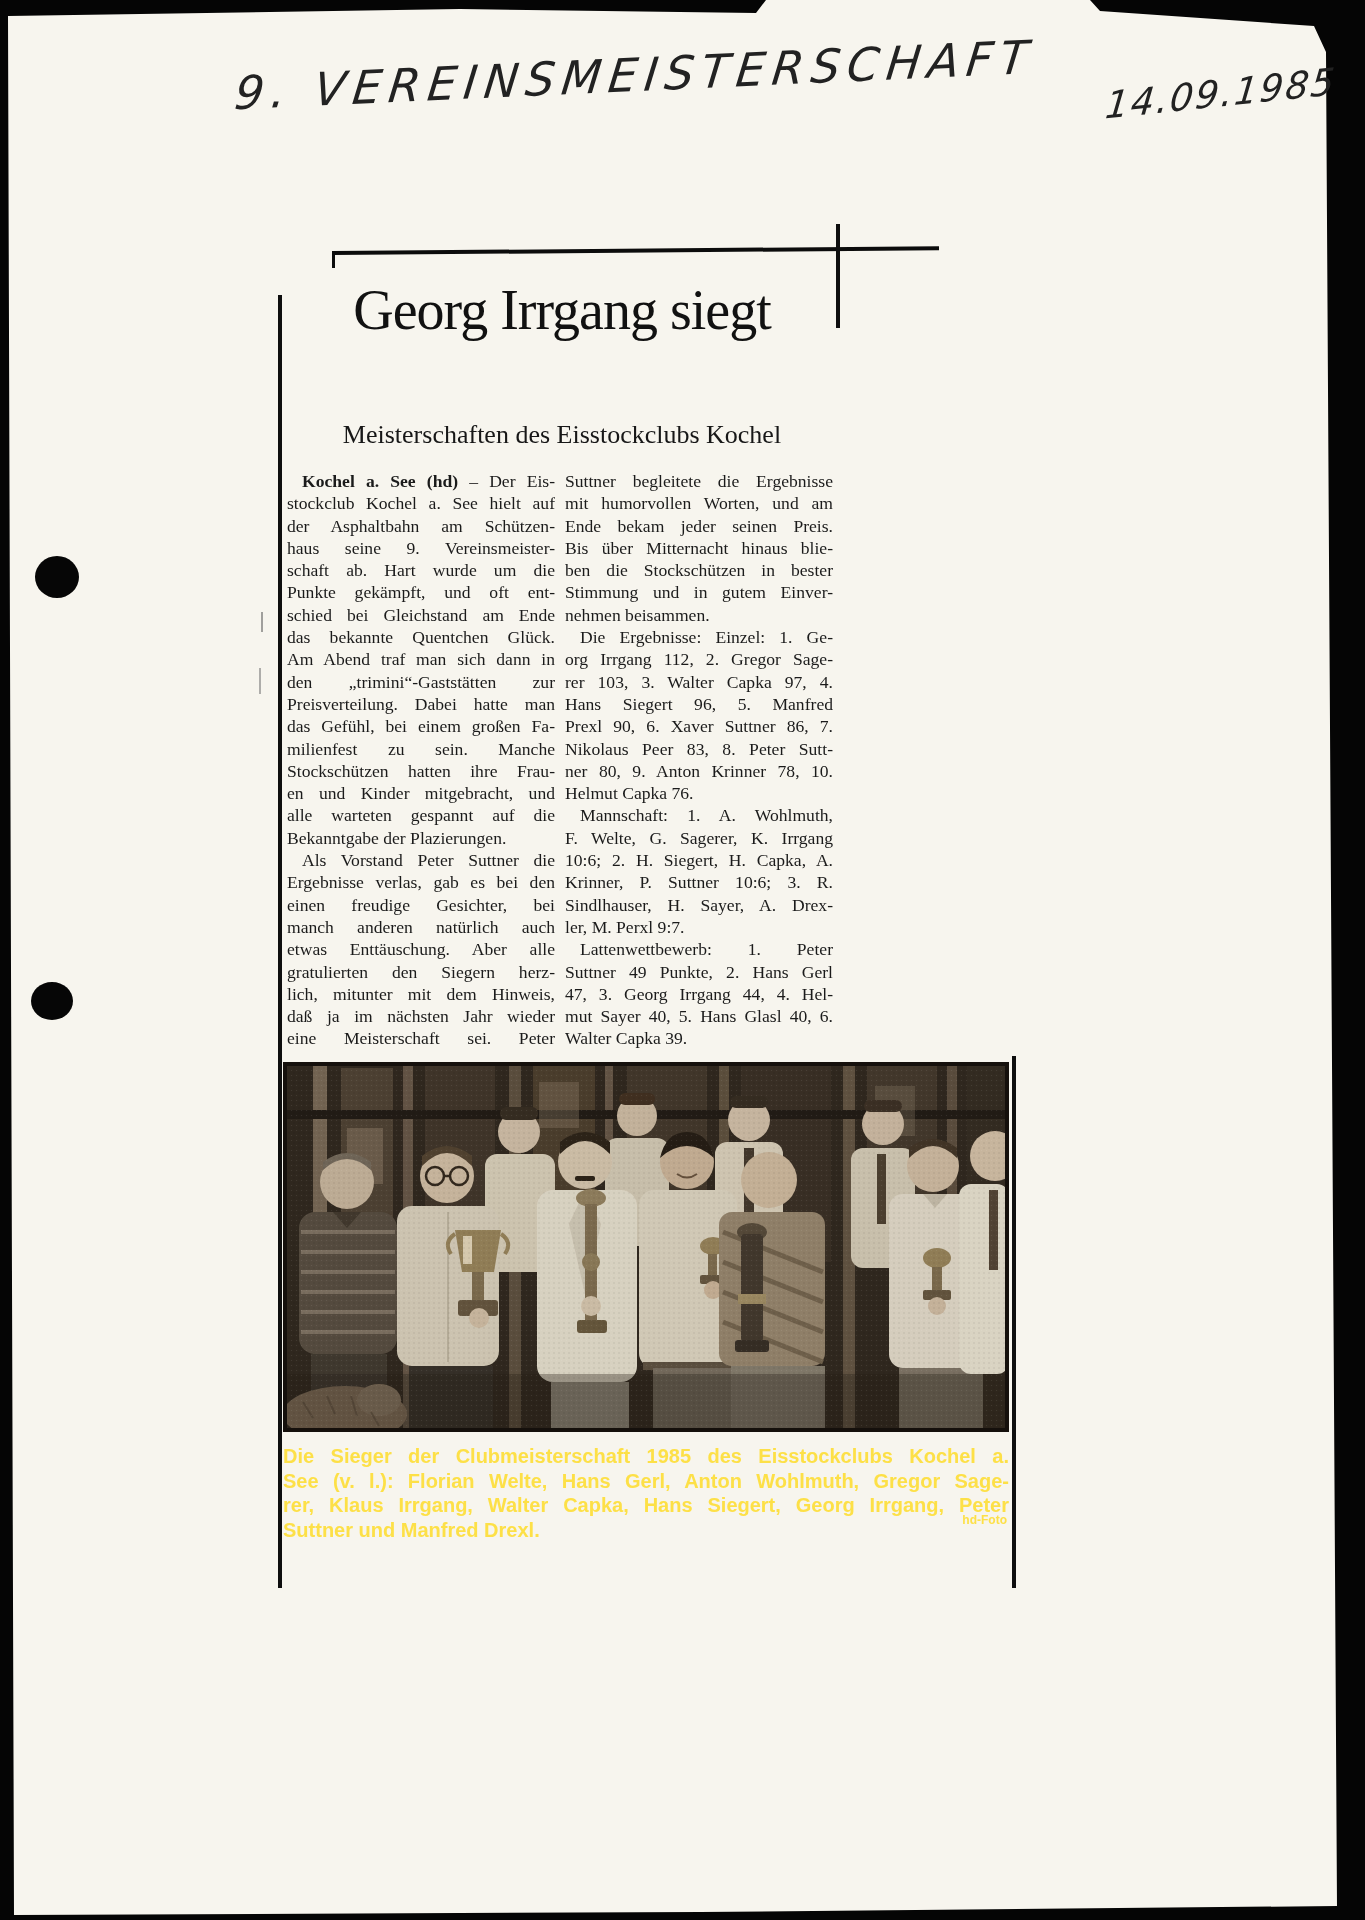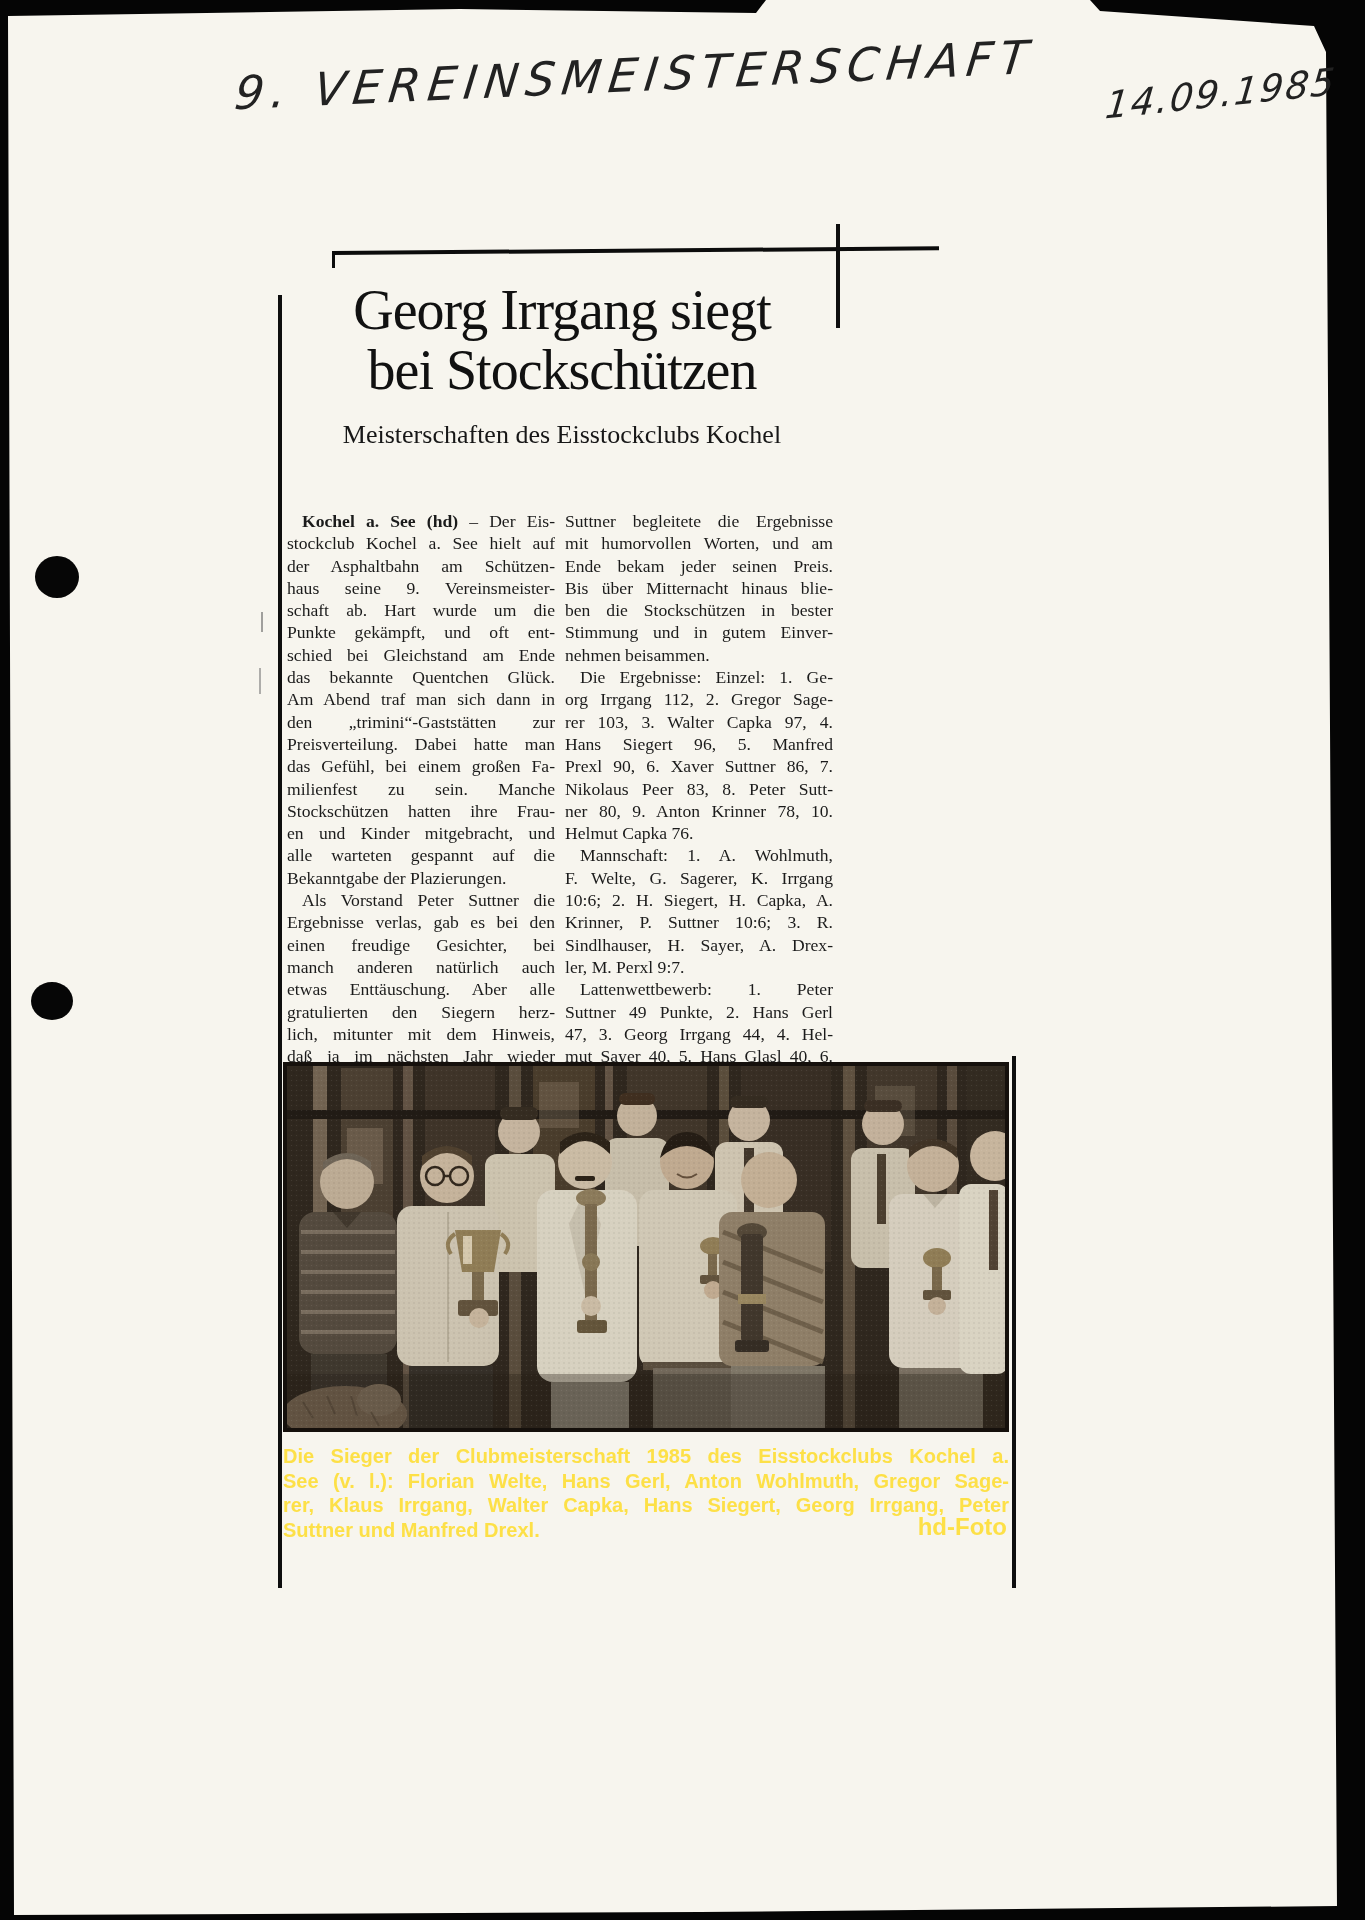--- a/index.html
+++ b/index.html
@@ -23,36 +23,36 @@
   .rule-left{left:278px;top:295px;width:4px;height:1293px;background:#0e0e0e;}
   .rule-right-head{left:836px;top:224px;width:4px;height:104px;background:#0e0e0e;}
   .rule-right-photo{left:1012px;top:1056px;width:4px;height:532px;background:#0e0e0e;}
   .pen-mark1{left:261px;top:612px;width:2px;height:20px;background:#666;opacity:.6;}
   .pen-mark2{left:259px;top:668px;width:2px;height:26px;background:#666;opacity:.5;}
 
   
   .headline{left:298px;top:280px;width:528px;text-align:center;font-weight:normal;
     font-size:56px;line-height:60px;letter-spacing:-1px;color:#111;}
   .subhead{left:297px;top:420px;width:530px;text-align:center;font-size:26px;color:#171717;}
-  .body{left:287px;top:470px;width:546px;display:flex;gap:10px;margin-top:40px;}
+  .body{left:287px;top:470px;width:546px;display:flex;gap:10px;}
   .col{width:268px;}
   .bline{font-size:17.6px;line-height:22.3px;height:22.3px;overflow:hidden;
     text-align:justify;text-align-last:justify;color:#1b1b1b;}
   .bline.pend{text-align-last:left;}
   .bline.ind{text-indent:15px;}
   .b{font-weight:bold;}
 
   
   .photo{left:283px;top:1062px;width:726px;height:370px;}
   .caption{left:283px;top:1444px;width:726px;font-family:"Liberation Sans",sans-serif;
     font-weight:bold;color:#fde047;}
   .cline{font-size:20px;line-height:24.6px;height:24.6px;overflow:hidden;
     text-align:justify;text-align-last:justify;}
   .cline.pend{text-align-last:left;}
-  .credit{position:absolute;right:2px;bottom:1px;font-size:24px;}
+  .credit{position:absolute;right:2px;bottom:15px;font-size:12px;}
 </style>
 </head>
 <body>
 
 <div class="canvas">
 
   <svg class="bg" width="1365" height="1920" viewBox="0 0 1365 1920">
     <rect width="1365" height="1920" fill="#050505"></rect>
     <polygon fill="#f7f5ee" points="8,16 460,9 756,13 766,0 1090,0 1100,11 1314,26 1326,52 1337,1906 700,1912 14,1915"></polygon>
     <ellipse cx="57" cy="577" rx="22" ry="21" fill="#060606"></ellipse>
@@ -65,21 +65,20 @@
   <div class="layer rule-top"></div>
   <div class="layer rule-top-tick"></div>
   <div class="layer rule-left"></div>
   <div class="layer rule-right-head"></div>
   <div class="layer rule-right-photo"></div>
   <div class="layer pen-mark1"></div>
   <div class="layer pen-mark2"></div>
 
   <div class="layer headline">
     <div>Georg Irrgang siegt</div>
-    <div>bei Stockschützen</div>
   </div>
   <div class="layer subhead">Meisterschaften des Eisstockclubs Kochel</div>
 
   <div class="layer body">
     <div class="col">
       <div class="bline ind">
         <span class="b">Kochel a. See (hd)</span><span> – Der Eis-</span>
       </div>
       <div>
 

